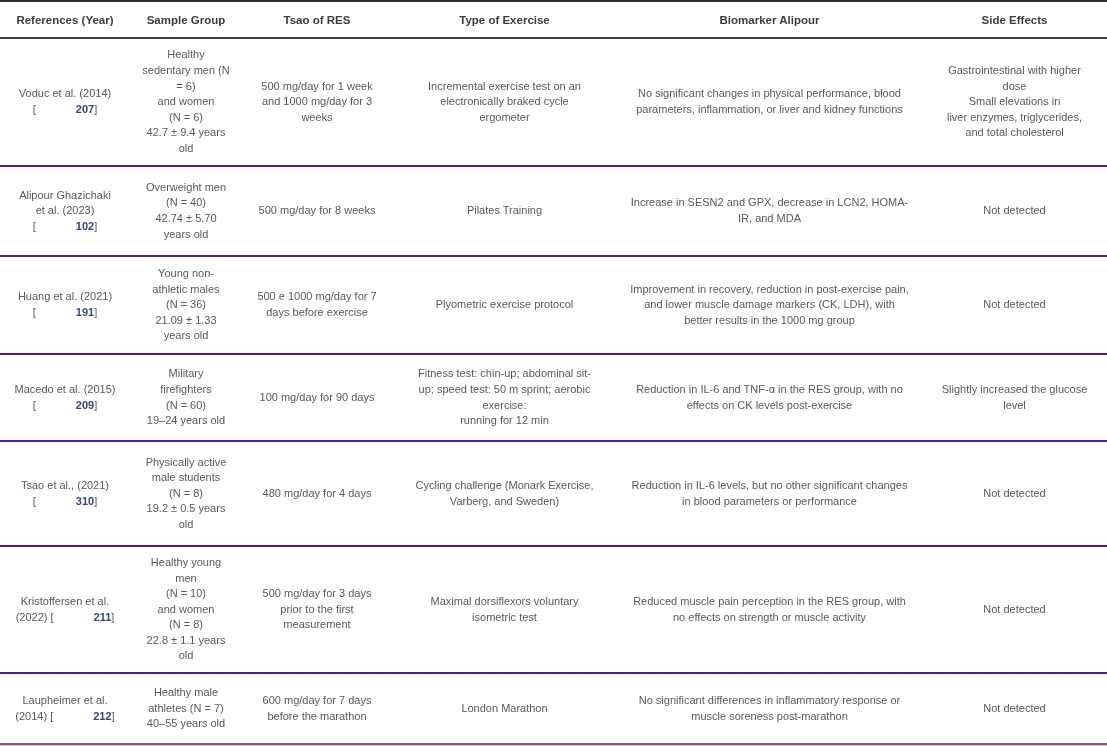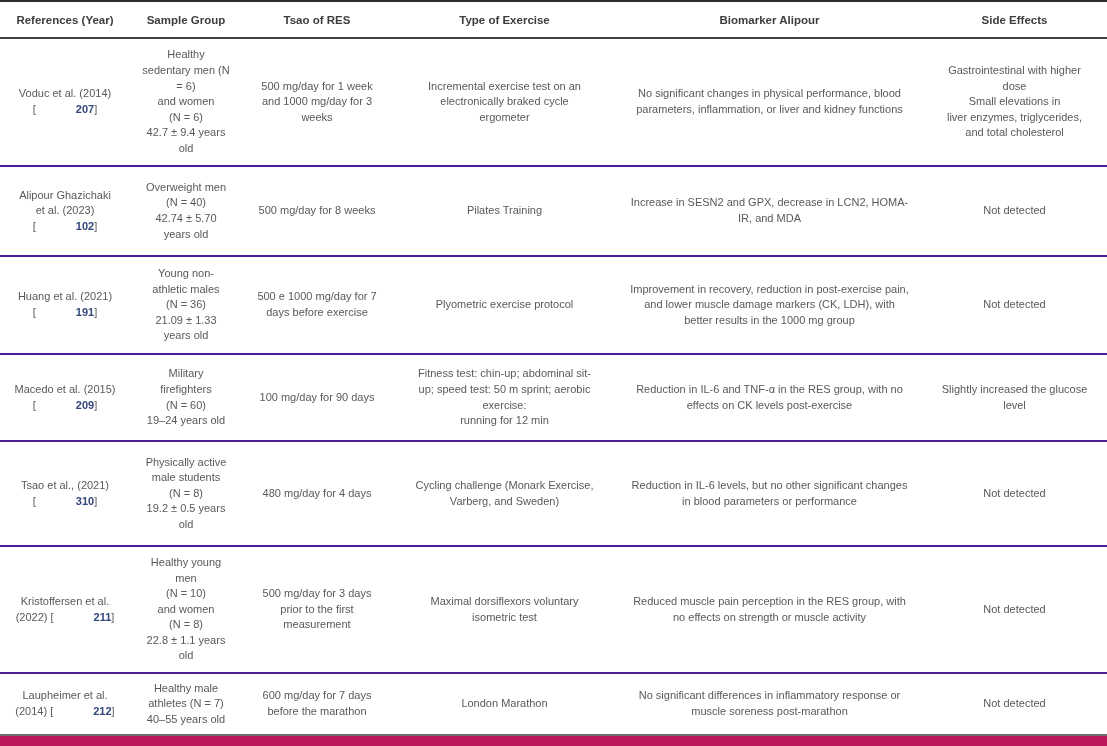--- a/index.html
+++ b/index.html
@@ -4,21 +4,21 @@
 <style>
   html, body {
     margin: 0;
     padding: 0;
     background: #ffffff;
     font-family: "Liberation Sans", "DejaVu Sans", sans-serif;
   }
   .page {
     width: 1107px;
     height: 746px;
-    background: #be185d;
+    background: #f9a8d4;
     box-sizing: border-box;
     overflow: hidden;
   }
   table.study-table {
     width: 1107px;
     border-collapse: collapse;
     table-layout: fixed;
     border-top: 2px solid #2e2e2e;
     border-bottom: 2px solid #6e6e6e;
   }
@@ -182,21 +182,21 @@
 old</td>
         <td>500 mg/day for 3 days
 prior to the first
 measurement</td>
         <td>Maximal dorsiflexors voluntary
 isometric test</td>
         <td>Reduced muscle pain perception in the RES group, with
 no effects on strength or muscle activity</td>
         <td>Not detected</td>
       </tr>
-      <tr style="height:62px;">
+      <tr style="height:71px;">
         <td><span>Laupheimer et al.
 (2014) [</span><a class="cite">212</a><span>]</span></td>
         <td>Healthy male
 athletes (N = 7)
 40–55 years old</td>
         <td>600 mg/day for 7 days
 before the marathon</td>
         <td>London Marathon</td>
         <td>No significant differences in inflammatory response or
 muscle soreness post-marathon</td>

